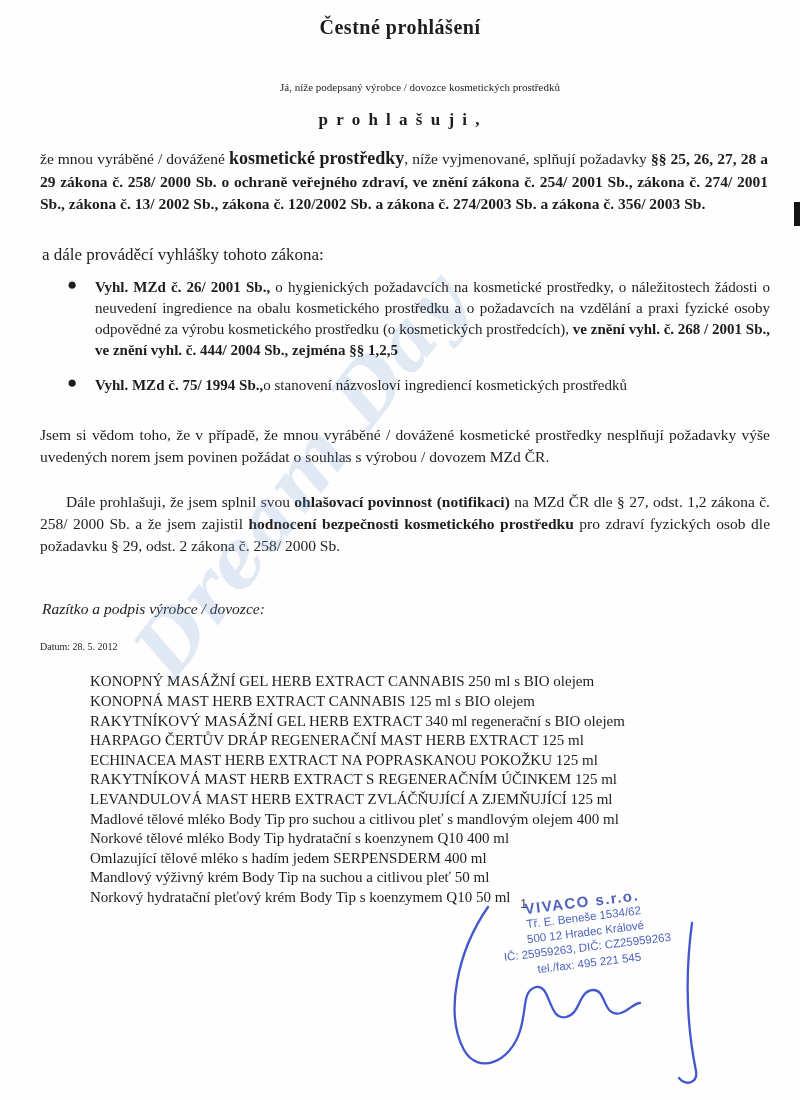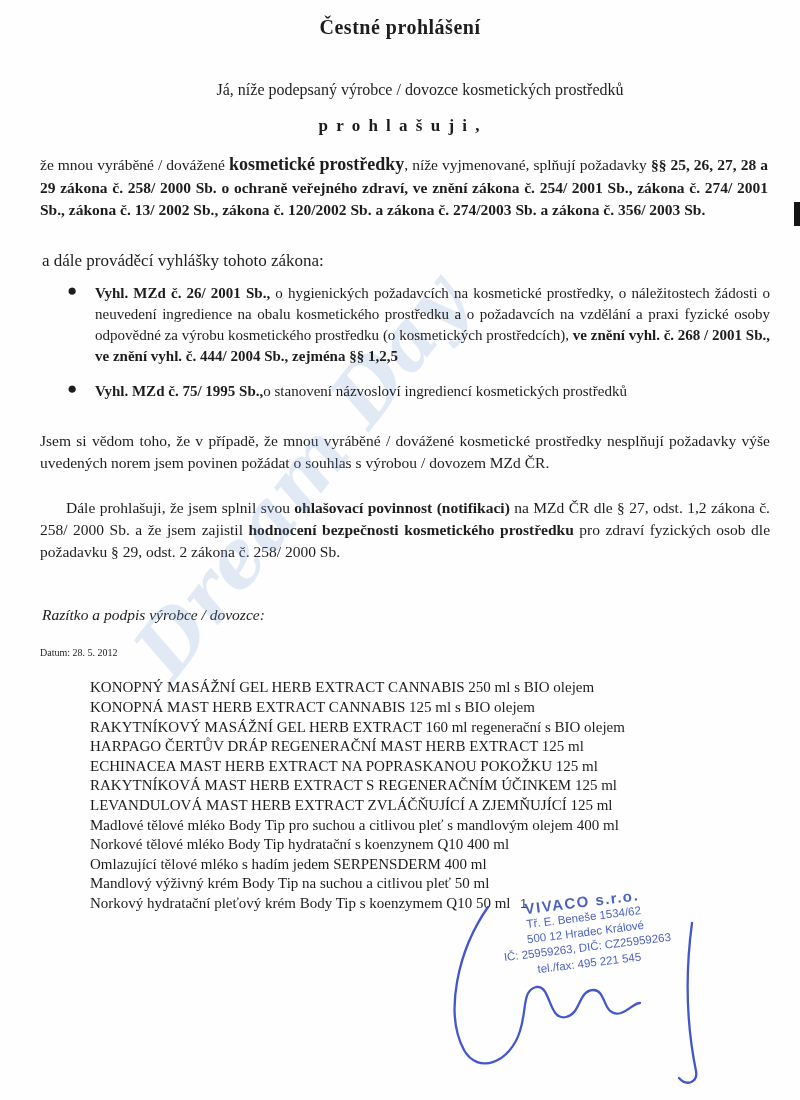--- a/index.html
+++ b/index.html
@@ -14,21 +14,21 @@
   }
   .centered { text-align: center; }
   .title {
     margin: 0;
     padding-top: 16px;
     font-size: 20px;
     font-weight: bold;
     letter-spacing: 0.5px;
     text-align: center;
   }
-  .intro { margin: 42px 0 0 0; font-size: 16px; padding-left: 40px; }
+  .intro { margin: 42px 0 0 0; font-size: 11px; padding-left: 40px; }
   .declare { margin: 17px 0 0 0; font-size: 17px; font-weight: bold; letter-spacing: 2px; }
   .para { font-size: 15.5px; line-height: 1.4; text-align: justify; }
   .para1 { margin: 16px 32px 0 40px; }
   .b { font-weight: bold; }
   .big { font-size: 18px; }
   .vyhlasky-intro { margin: 30px 30px 0 42px; font-size: 17px; }
   .bullets { margin: 12px 30px 0 95px; padding: 0; list-style: none; }
   .bullets li { position: relative; font-size: 15px; line-height: 1.42; text-align: justify; }
   .bullets li + li { margin-top: 13px; }
   .dot {
@@ -92,35 +92,35 @@
   <p class="centered intro">Já, níže podepsaný výrobce / dovozce kosmetických prostředků</p>
 
   <p class="centered declare">p r o h l a š u j i ,</p>
 
   <p class="para para1"><span>že mnou vyráběné / dovážené </span><span class="b big">kosmetické prostředky</span><span>,  níže vyjmenované, splňují požadavky </span><span class="b">§§ 25, 26, 27, 28 a 29 zákona č. 258/ 2000 Sb. o ochraně veřejného zdraví, ve znění zákona č. 254/ 2001 Sb., zákona č. 274/ 2001 Sb., zákona č. 13/ 2002 Sb., zákona č. 120/2002 Sb. a zákona č. 274/2003 Sb. a zákona č. 356/ 2003 Sb.</span></p>
 
   <p class="vyhlasky-intro">a dále prováděcí vyhlášky tohoto zákona:</p>
 
   <ul class="bullets">
     <li><span class="dot">●</span><span class="b">Vyhl. MZd č. 26/ 2001 Sb.,</span><span> o hygienických požadavcích na kosmetické prostředky, o náležitostech žádosti o neuvedení ingredience na obalu kosmetického prostředku a o požadavcích na vzdělání a praxi fyzické osoby odpovědné za výrobu kosmetického prostředku (o kosmetických prostředcích), </span><span class="b">ve znění vyhl. č. 268 / 2001 Sb., ve znění  vyhl. č. 444/ 2004 Sb., zejména §§ 1,2,5</span></li>
-    <li><span class="dot">●</span><span class="b">Vyhl. MZd č. 75/ 1995 Sb.,</span><span>o stanovení názvosloví ingrediencí kosmetických prostředků</span></li>
+    <li><span class="dot">●</span><span class="b">Vyhl. MZd č. 75/ 1994 Sb.,</span><span>o stanovení názvosloví ingrediencí kosmetických prostředků</span></li>
   </ul>
 
   <p class="para para2">Jsem si vědom toho, že v případě, že mnou vyráběné / dovážené kosmetické prostředky nesplňují požadavky výše uvedených norem jsem povinen požádat o souhlas s výrobou / dovozem MZd ČR.</p>
 
   <p class="para para3"><span>Dále prohlašuji, že jsem splnil svou </span><span class="b">ohlašovací povinnost  (notifikaci)</span><span> na MZd ČR dle § 27, odst. 1,2 zákona č. 258/ 2000 Sb. a že jsem zajistil </span><span class="b">hodnocení bezpečnosti kosmetického prostředku</span><span> pro zdraví fyzických osob dle požadavku § 29, odst. 2 zákona č. 258/ 2000 Sb.</span></p>
 
   <p class="razitko">Razítko a podpis výrobce / dovozce:</p>
 
   <p class="datum">Datum: 28. 5. 2012</p>
 
   <div class="products">
     <div class="product-line">KONOPNÝ MASÁŽNÍ GEL HERB EXTRACT  CANNABIS 250 ml s BIO olejem</div>
     <div class="product-line">KONOPNÁ MAST HERB EXTRACT  CANNABIS 125 ml s BIO olejem</div>
-    <div class="product-line">RAKYTNÍKOVÝ MASÁŽNÍ GEL HERB EXTRACT 160 ml regenerační s BIO olejem</div>
+    <div class="product-line">RAKYTNÍKOVÝ MASÁŽNÍ GEL HERB EXTRACT 340 ml regenerační s BIO olejem</div>
     <div class="product-line">HARPAGO ČERTŮV DRÁP REGENERAČNÍ MAST HERB EXTRACT 125 ml</div>
     <div class="product-line">ECHINACEA MAST HERB EXTRACT NA POPRASKANOU POKOŽKU 125 ml</div>
     <div class="product-line">RAKYTNÍKOVÁ  MAST HERB EXTRACT S REGENERAČNÍM ÚČINKEM 125 ml</div>
     <div class="product-line">LEVANDULOVÁ MAST HERB EXTRACT  ZVLÁČŇUJÍCÍ A ZJEMŇUJÍCÍ 125 ml</div>
     <div class="product-line">Madlové tělové mléko  Body Tip pro suchou a citlivou pleť s mandlovým olejem 400 ml</div>
     <div class="product-line">Norkové tělové mléko  Body Tip hydratační s koenzynem Q10 400 ml</div>
     <div class="product-line">Omlazující tělové mléko s hadím jedem SERPENSDERM 400 ml</div>
     <div class="product-line">Mandlový výživný krém Body Tip na suchou a citlivou pleť 50 ml</div>
     <div class="product-line">Norkový hydratační pleťový krém  Body Tip s koenzymem Q10 50 ml</div>
   </div>

